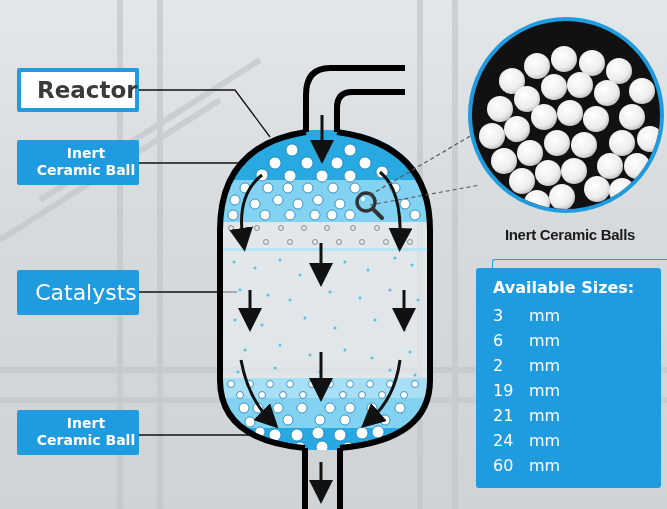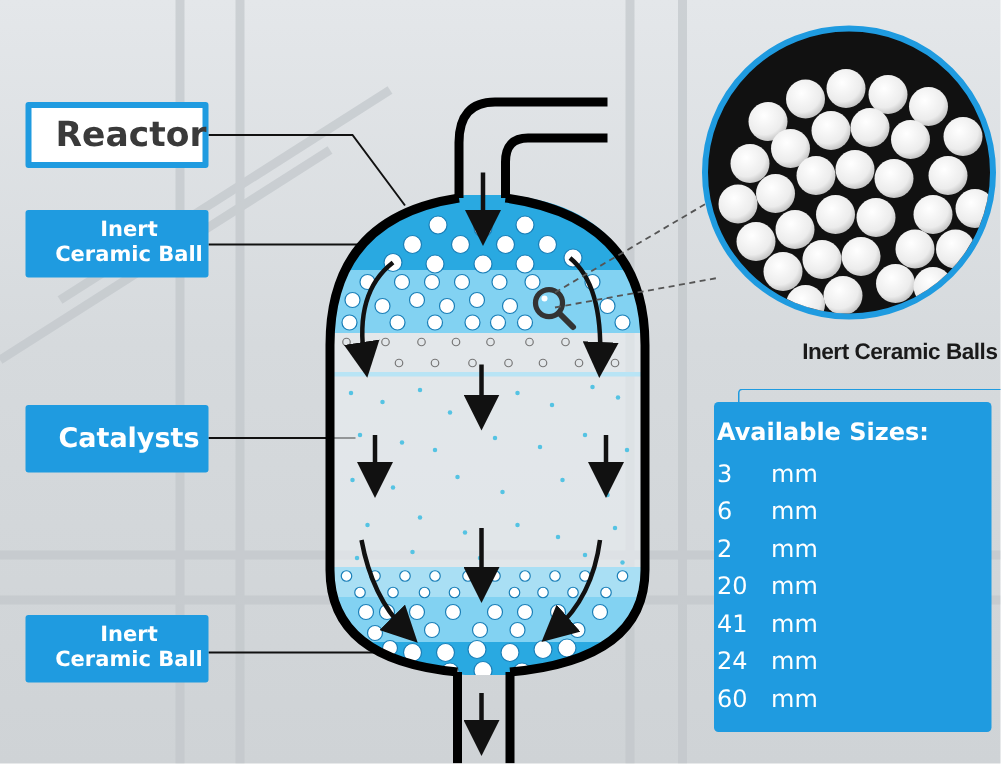--- a/index.html
+++ b/index.html
@@ -13,37 +13,37 @@
     position: absolute; left: 17px; width: 122px;
     background: #1f9be0; color: #fff; text-align: center;
     border-radius: 2px; box-sizing: border-box; padding-left: 16px;
   }
   .label.reactor {
     top: 68px; height: 44px; background: #fff;
     border: 4px solid #1f9be0; color: #3a3a3a;
     font-size: 23px; font-weight: bold; line-height: 36px;
   }
   .label.icb1 { top: 140px; height: 45px; font-size: 14px; font-weight: bold; line-height: 17px; padding-top: 5px; }
-  .label.cat { top: 270px; height: 45px; font-size: 18px; font-weight: bold; line-height: 45px; }
+  .label.cat { top: 270px; height: 45px; font-size: 22px; font-weight: normal; line-height: 45px; }
   .label.icb2 { top: 410px; height: 45px; font-size: 14px; font-weight: bold; line-height: 17px; padding-top: 5px; }
   .diagram { position: absolute; left: 0; top: 0; }
   .photo {
     position: absolute; left: 468px; top: 17px; width: 196px; height: 196px;
     border-radius: 50%; border: 4px solid #1f9be0; background: #111;
     overflow: hidden; box-sizing: border-box;
   }
   .photo-caption {
     position: absolute; left: 475px; top: 226px; width: 190px;
-    font-size: 15px; font-weight: bold; color: #1a1a1a; text-align: right;
+    font-size: 15px; font-weight: bold; color: #1a1a1a; text-align: center;
     font-family: "Liberation Sans", sans-serif; letter-spacing: -0.3px;
   }
   .sizes {
     position: absolute; left: 476px; top: 268px; width: 185px; height: 220px;
     background: #1f9be0; color: #fff; border-radius: 3px; box-sizing: border-box;
-    padding: 10px 0 0 2px;
+    padding: 10px 0 0 17px;
   }
   .sizes-title { font-size: 16px; font-weight: bold; margin-bottom: 6px; }
   .size-row { font-size: 16px; line-height: 25px; display: flex; }
   .size-row .num { width: 36px; }
   .sizes-frame {
     position: absolute; left: 492px; top: 259px; width: 175px; height: 12px;
     border-top: 1px solid #1f9be0; border-left: 1px solid #1f9be0; border-radius: 3px 0 0 0;
   }
 </style>
 </head>
@@ -321,25 +321,25 @@
     </div>
   <div class="size-row">
       <span class="num">6</span>
       <span>mm</span>
     </div>
   <div class="size-row">
       <span class="num">2</span>
       <span>mm</span>
     </div>
   <div class="size-row">
-      <span class="num">20</span>
-      <span>mm</span>
-    </div>
-  <div class="size-row">
-      <span class="num">41</span>
+      <span class="num">19</span>
+      <span>mm</span>
+    </div>
+  <div class="size-row">
+      <span class="num">21</span>
       <span>mm</span>
     </div>
   <div class="size-row">
       <span class="num">24</span>
       <span>mm</span>
     </div>
   <div class="size-row">
       <span class="num">60</span>
       <span>mm</span>
     </div>

